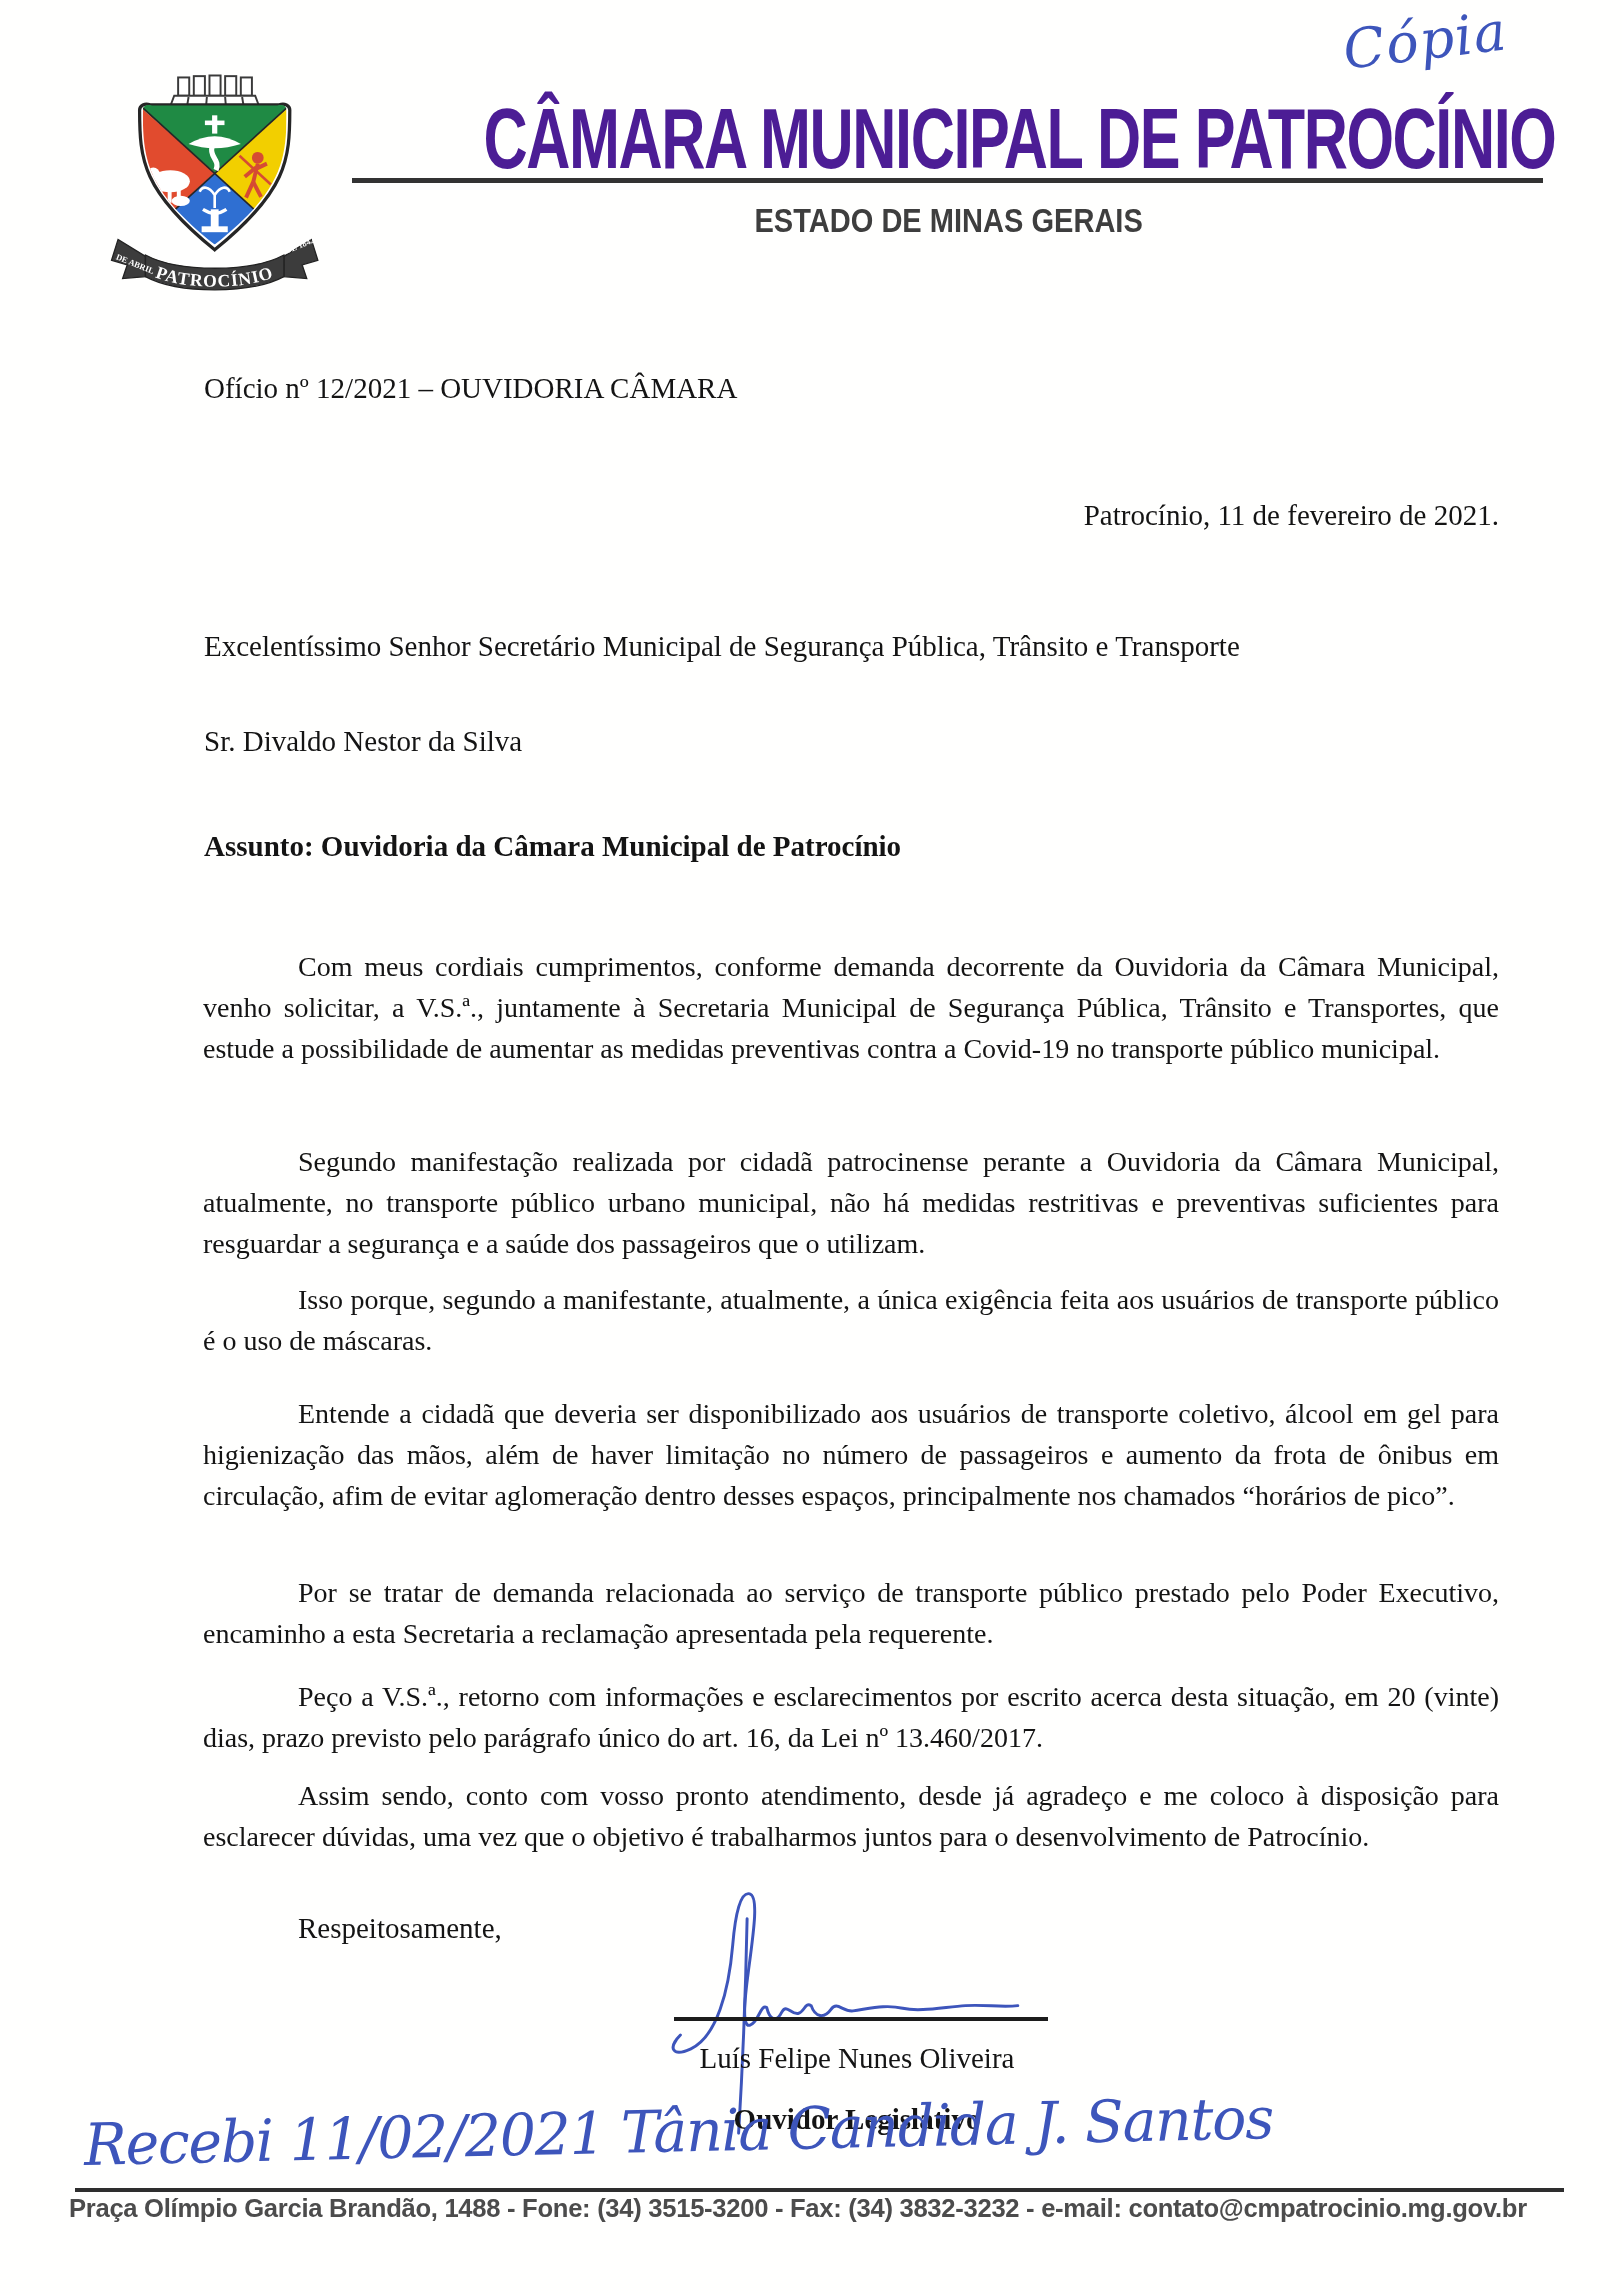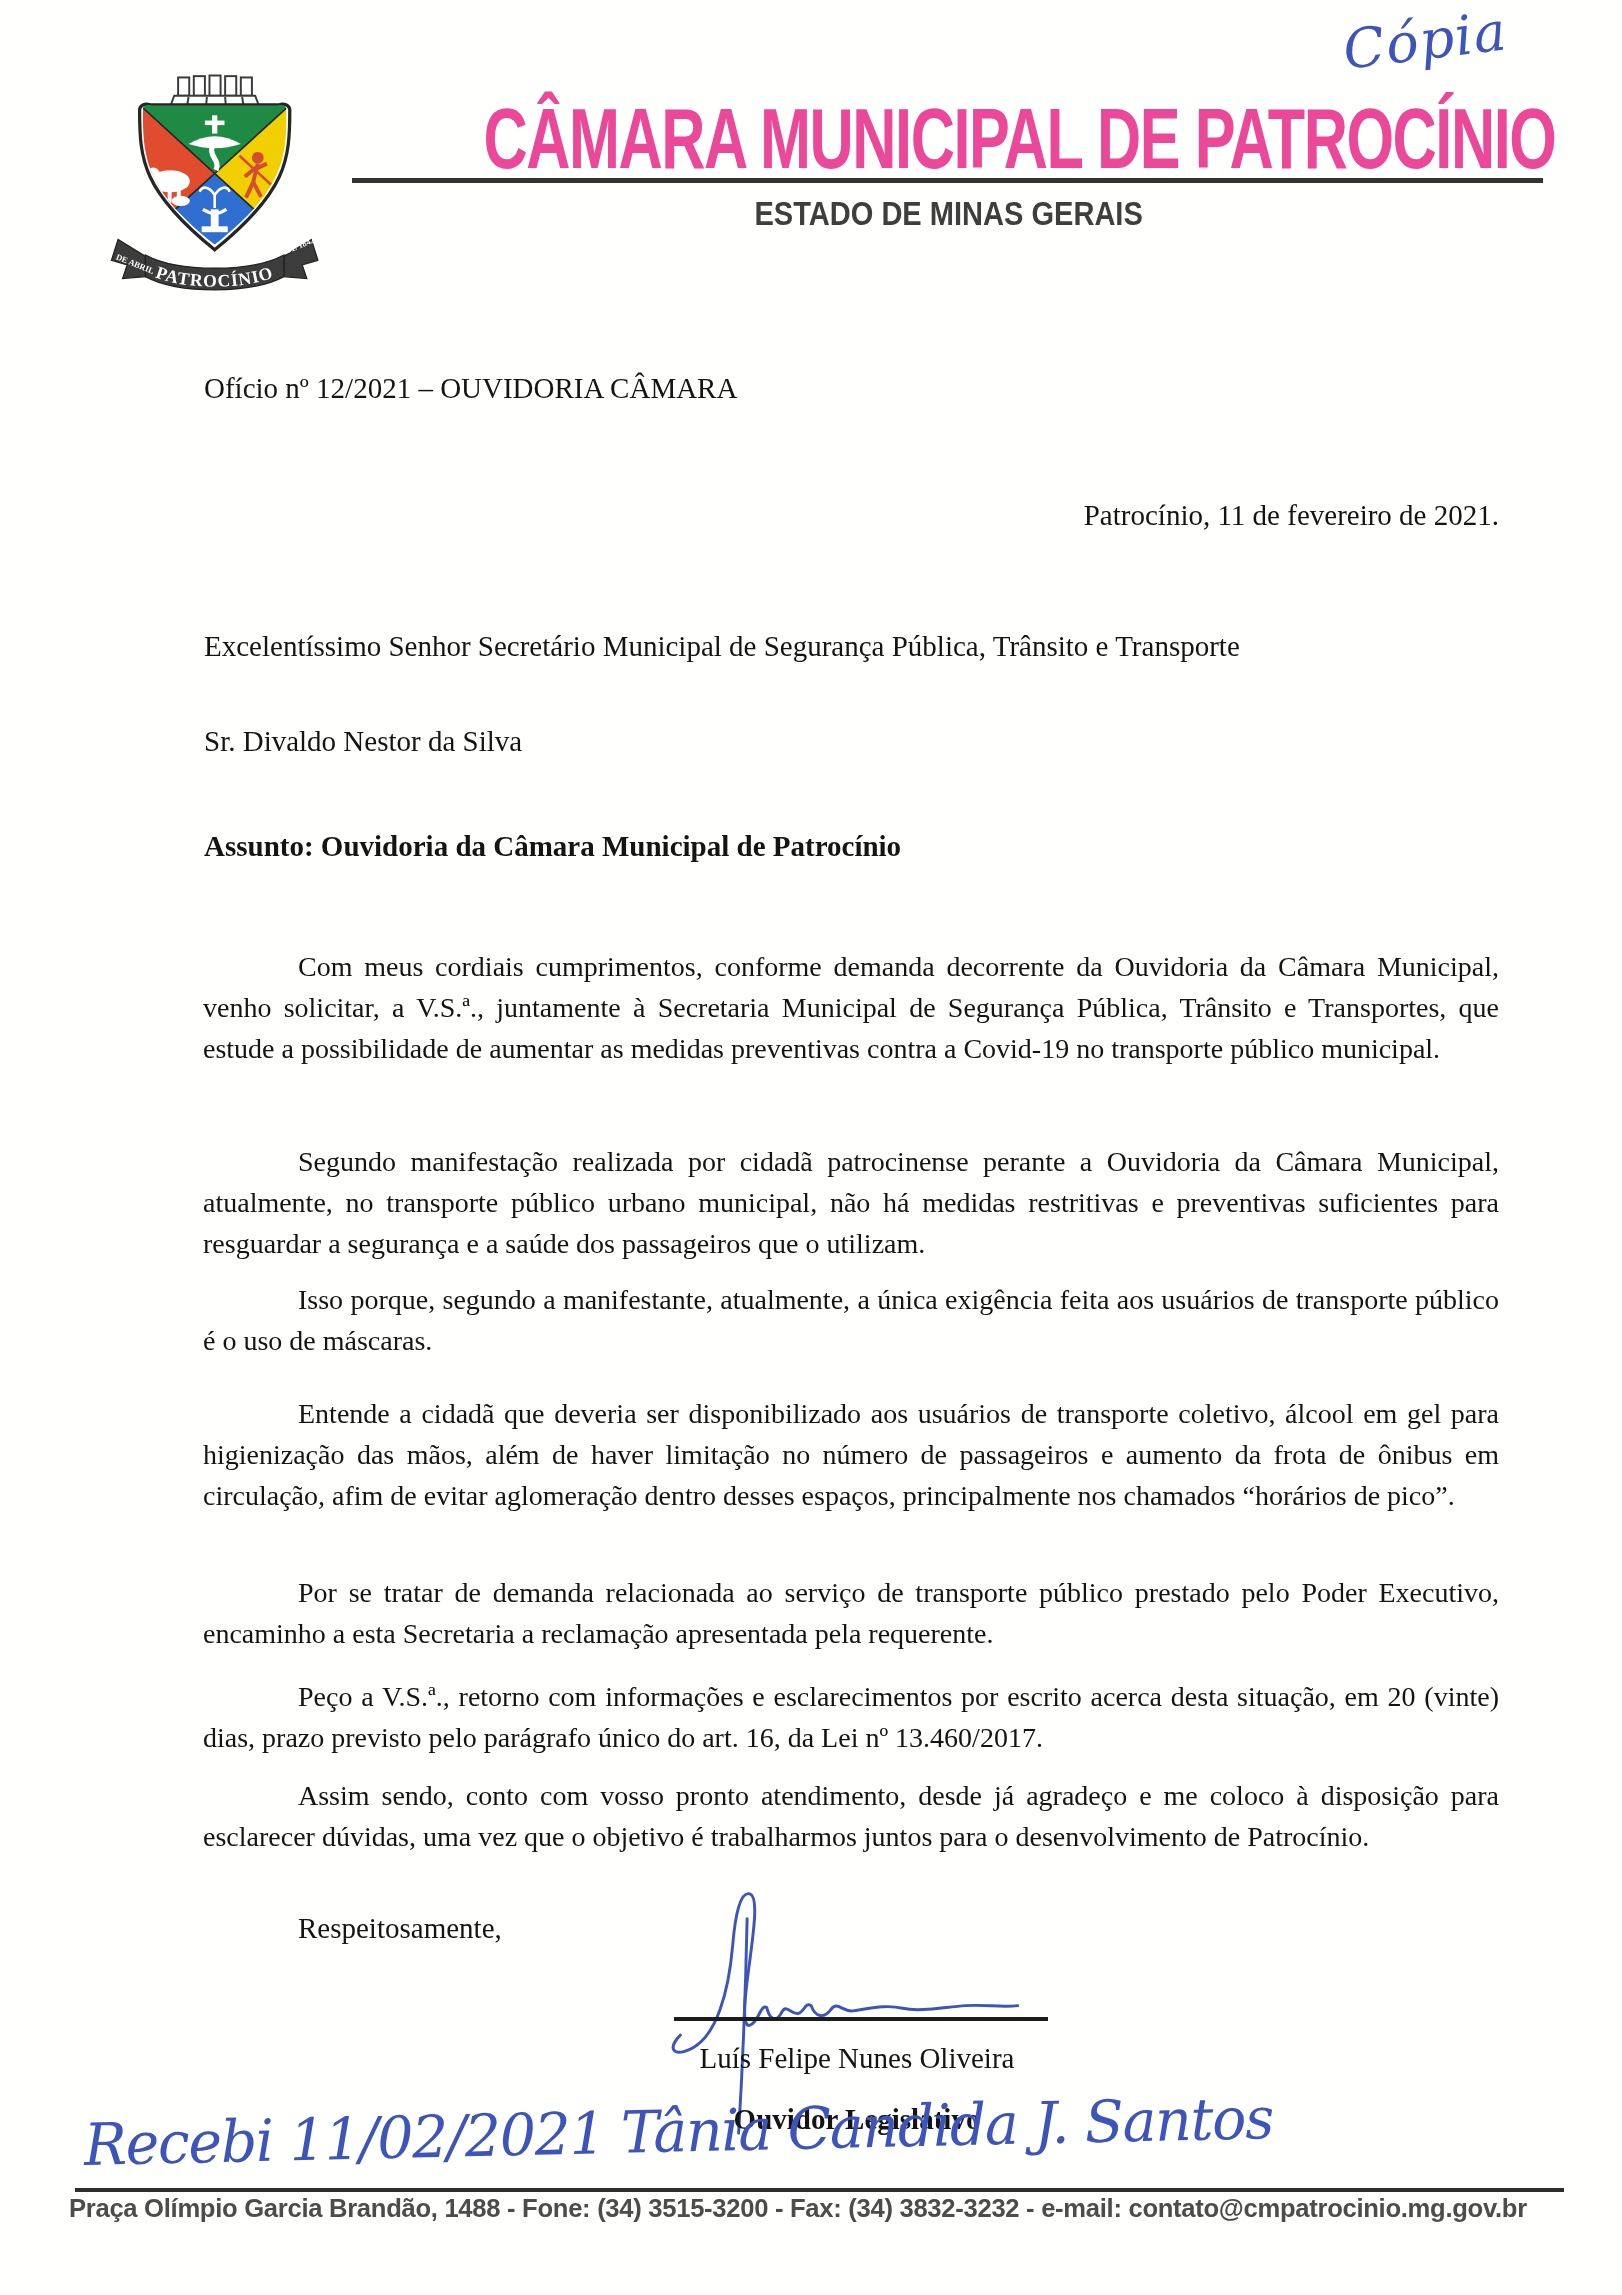--- a/index.html
+++ b/index.html
@@ -2,24 +2,24 @@
 <html style="font-size:10.5px"><head>
 <meta charset="utf-8">
 <style>
   html,body{margin:0;padding:0;background:#ffffff;}
   .page{position:relative;width:1623px;height:2295px;background:#fffffe;overflow:hidden;
         font-family:"Liberation Serif",serif;color:#141414;}
 
   
   .org-title{position:absolute;left:275px;top:99px;width:1348px;text-align:center;
              font-family:"Liberation Sans",sans-serif;font-weight:bold;font-size:85px;
-             line-height:79px;color:#ec4899;white-space:nowrap;}
+             line-height:79px;color:#4c1d95;white-space:nowrap;}
   .org-title span{display:inline-block;transform:scaleX(0.72);transform-origin:center;letter-spacing:-2px;}
   .title-rule{position:absolute;left:352px;top:178px;width:1191px;height:4.6px;background:#333;}
-  .state-sub{position:absolute;left:275px;top:195px;width:1348px;text-align:center;
+  .state-sub{position:absolute;left:275px;top:202px;width:1348px;text-align:center;
              font-family:"Liberation Sans",sans-serif;font-weight:bold;font-size:33px;color:#3e3e3e;}
   .state-sub span{display:inline-block;transform:scaleX(0.88);transform-origin:center;letter-spacing:0px;}
 
   
   .ink{color:#3d55bb;font-family:"DejaVu Serif",serif;font-style:italic;}
   .copy-note{position:absolute;left:1343px;top:9.2px;font-size:54px;transform:rotate(-7deg);letter-spacing:1.3px;}
   .receipt-note{position:absolute;left:84px;top:2111px;font-size:58px;white-space:nowrap;
                 transform:rotate(-1.3deg) scaleX(0.98);transform-origin:left center;letter-spacing:-1.3px;}
 
   

